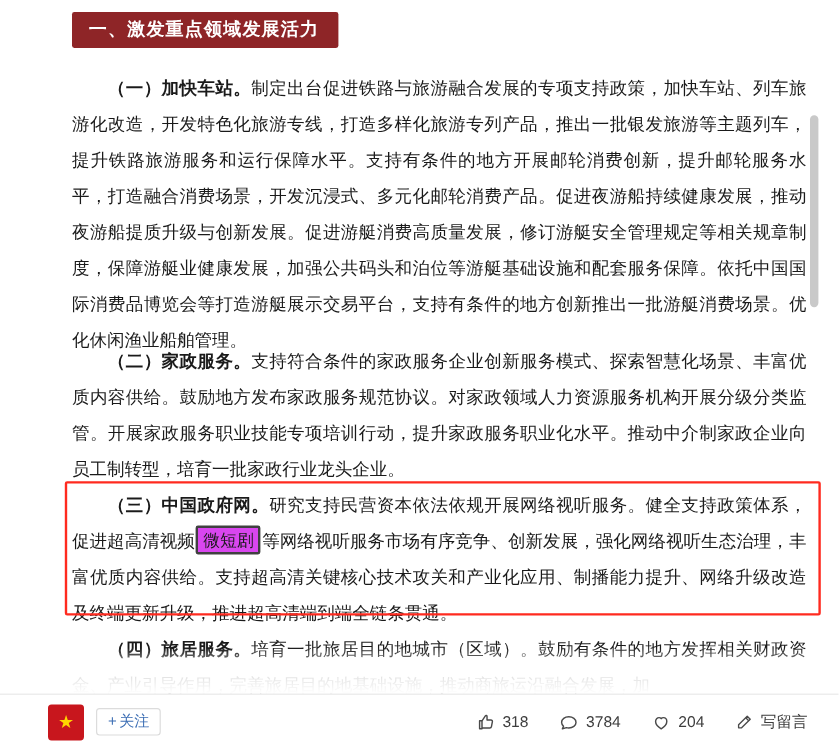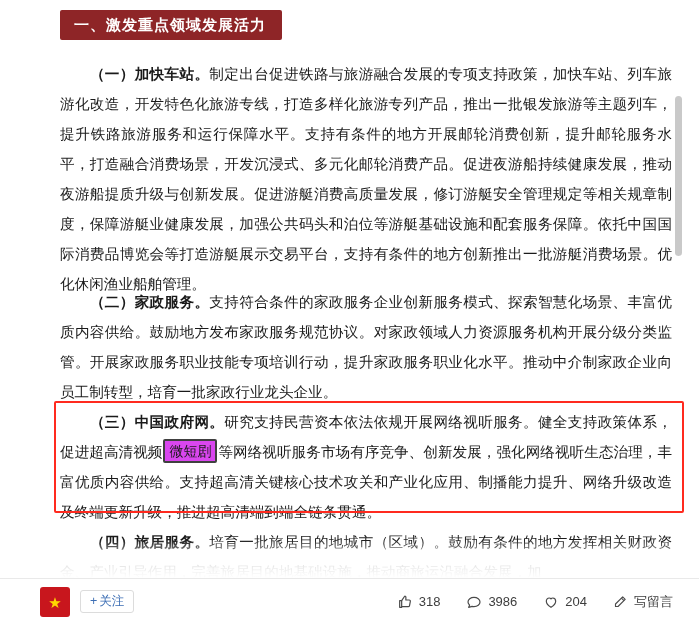--- a/index.html
+++ b/index.html
@@ -268,21 +268,21 @@
         </span>
         <span class="mlabel">318</span>
       </div>
 
       <div class="metric">
         <span>
           <svg width="16" height="16" viewBox="0 0 24 24" fill="none" stroke="#4a4a4a" stroke-width="1.8" stroke-linejoin="round">
             <path d="M21 12c0 4-4 7-9 7-1 0-2-.1-2.9-.4L4 20l1.4-3.3C4.2 15.5 3 13.9 3 12c0-4 4-7 9-7s9 3 9 7z"></path>
           </svg>
         </span>
-        <span class="mlabel">3986</span>
+        <span class="mlabel">3784</span>
       </div>
 
       <div class="metric">
         <span>
           <svg width="16" height="16" viewBox="0 0 24 24" fill="none" stroke="#4a4a4a" stroke-width="1.8" stroke-linejoin="round">
             <path d="M12 20s-7-4.4-7-9.2C5 7.9 7 6 9.3 6c1.5 0 2.3.8 2.7 1.4C12.4 6.8 13.2 6 14.7 6 17 6 19 7.9 19 10.8 19 15.6 12 20 12 20z"></path>
           </svg>
         </span>
         <span class="mlabel">204</span>
       </div>

